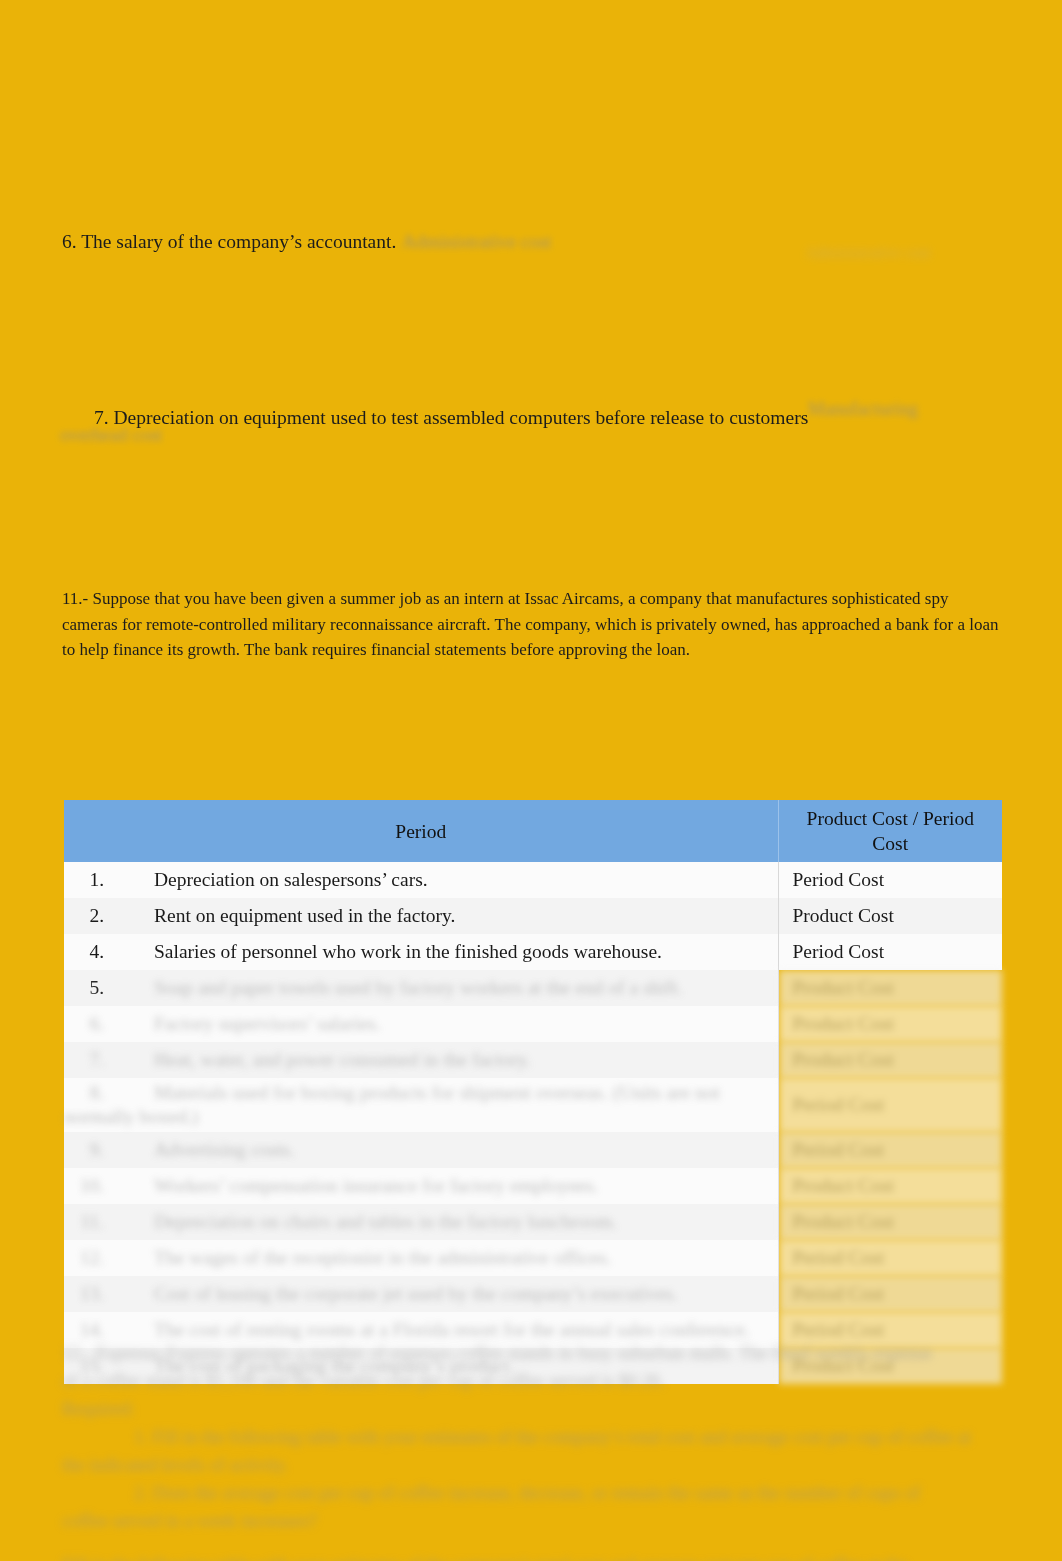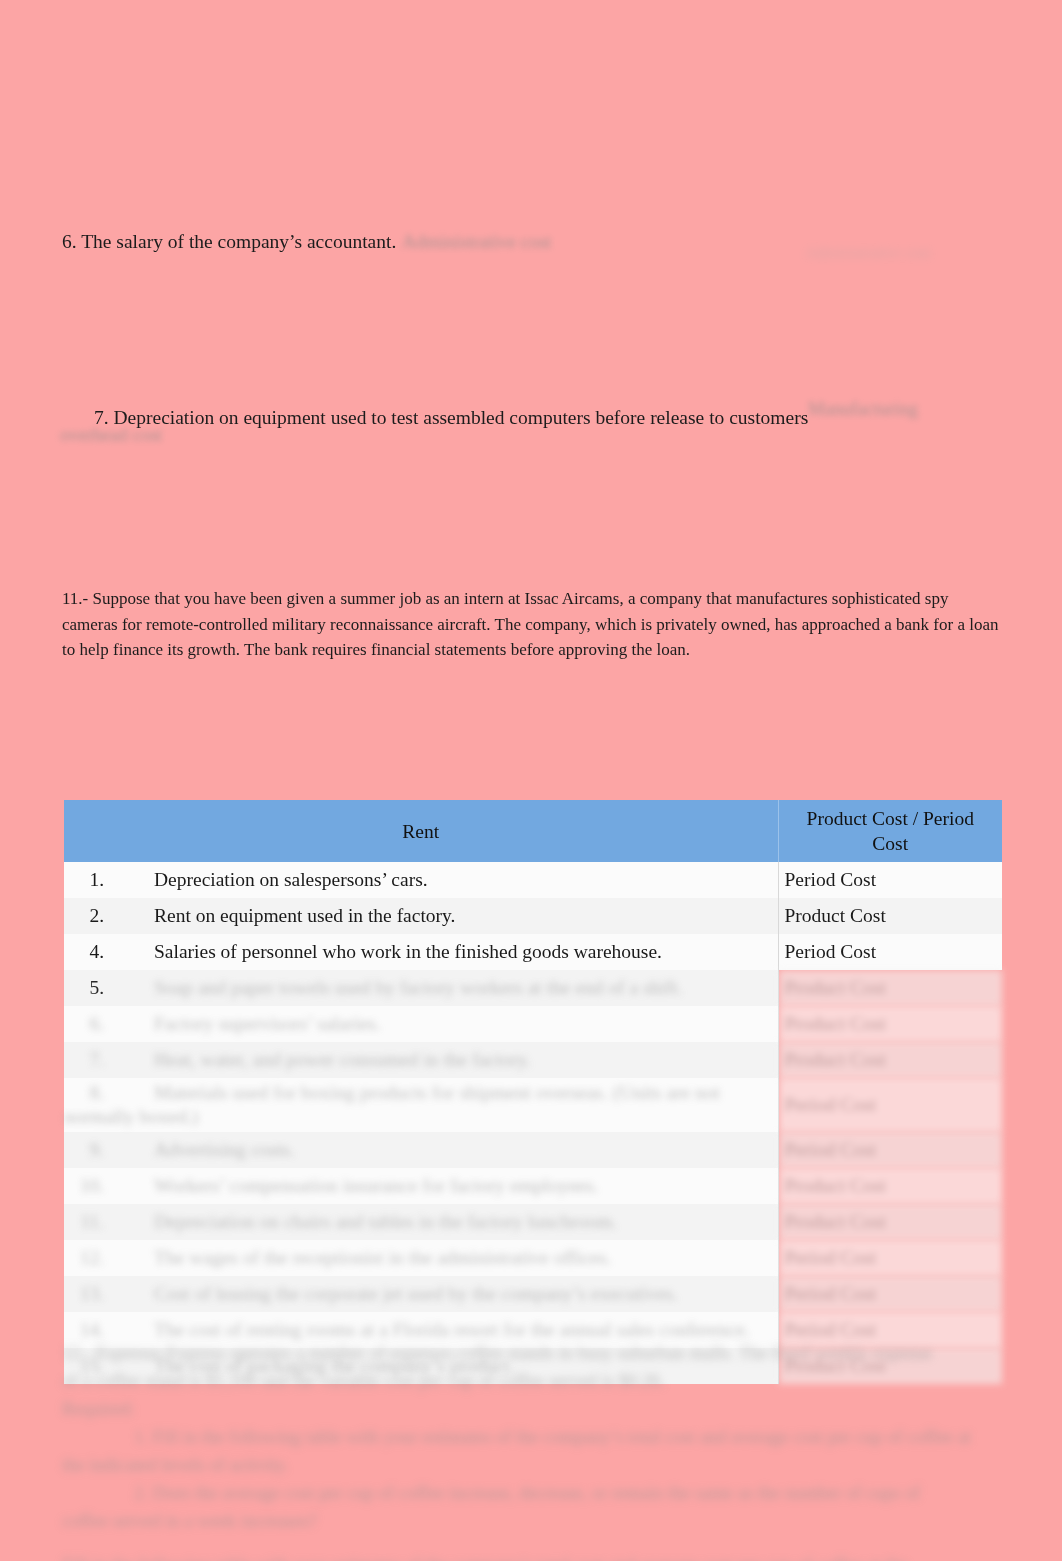--- a/index.html
+++ b/index.html
@@ -12,21 +12,21 @@
     height: 1561px;
     position: relative;
     font-family: "Liberation Serif", "DejaVu Serif", serif;
     color: #1a1a1a;
     overflow: hidden;
   }
 
   .page {
     position: absolute;
     inset: 0;
-    background: #fca5a5;
+    background: #eab308;
   }
 
   
   .qline {
     position: absolute;
     font-size: 19.5px;
     line-height: 26px;
     color: #1c1c1c;
     white-space: nowrap;
   }
@@ -131,21 +131,21 @@
     background: #fdfdfd;
   }
   #cost-table tbody tr:nth-child(even) td { background: #f3f3f3; }
   #cost-table tbody tr:nth-child(odd)  td { background: #fbfbfb; }
 
   #cost-table tbody td.td-cost {
     border-right: 1px solid #d8d8d8;
     padding-left: 0;
   }
   #cost-table tbody td.td-class {
-    padding-left: 6px;
+    padding-left: 14px;
     white-space: nowrap;
   }
 
   .num {
     display: inline-block;
     width: 40px;
     text-align: right;
     padding-right: 10px;
   }
   .costtext { display: inline; margin-left: 40px; }
@@ -201,21 +201,21 @@
     <p>11.- Suppose that you have been given a summer job as an intern at Issac Aircams, a company that manufactures sophisticated spy cameras for remote-controlled military reconnaissance aircraft. The company, which is privately owned, has approached a bank for a loan to help finance its growth. The bank requires financial statements before approving the loan.</p>
   </div>
 
   <table id="cost-table">
     <colgroup>
       <col class="c-costs">
       <col class="c-class">
     </colgroup>
     <thead>
       <tr>
-        <th class="th-costs">Rent</th>
+        <th class="th-costs">Period</th>
         <th class="th-class">Product Cost / Period Cost</th>
       </tr>
     </thead>
     <tbody id="table-body">
 
     <tr>
           <td class="td-cost"><span class="num">1.</span><span class="costtext">Depreciation on salespersons’ cars.</span></td>
           <td class="td-class">Period Cost</td>
         </tr>
         <tr>

